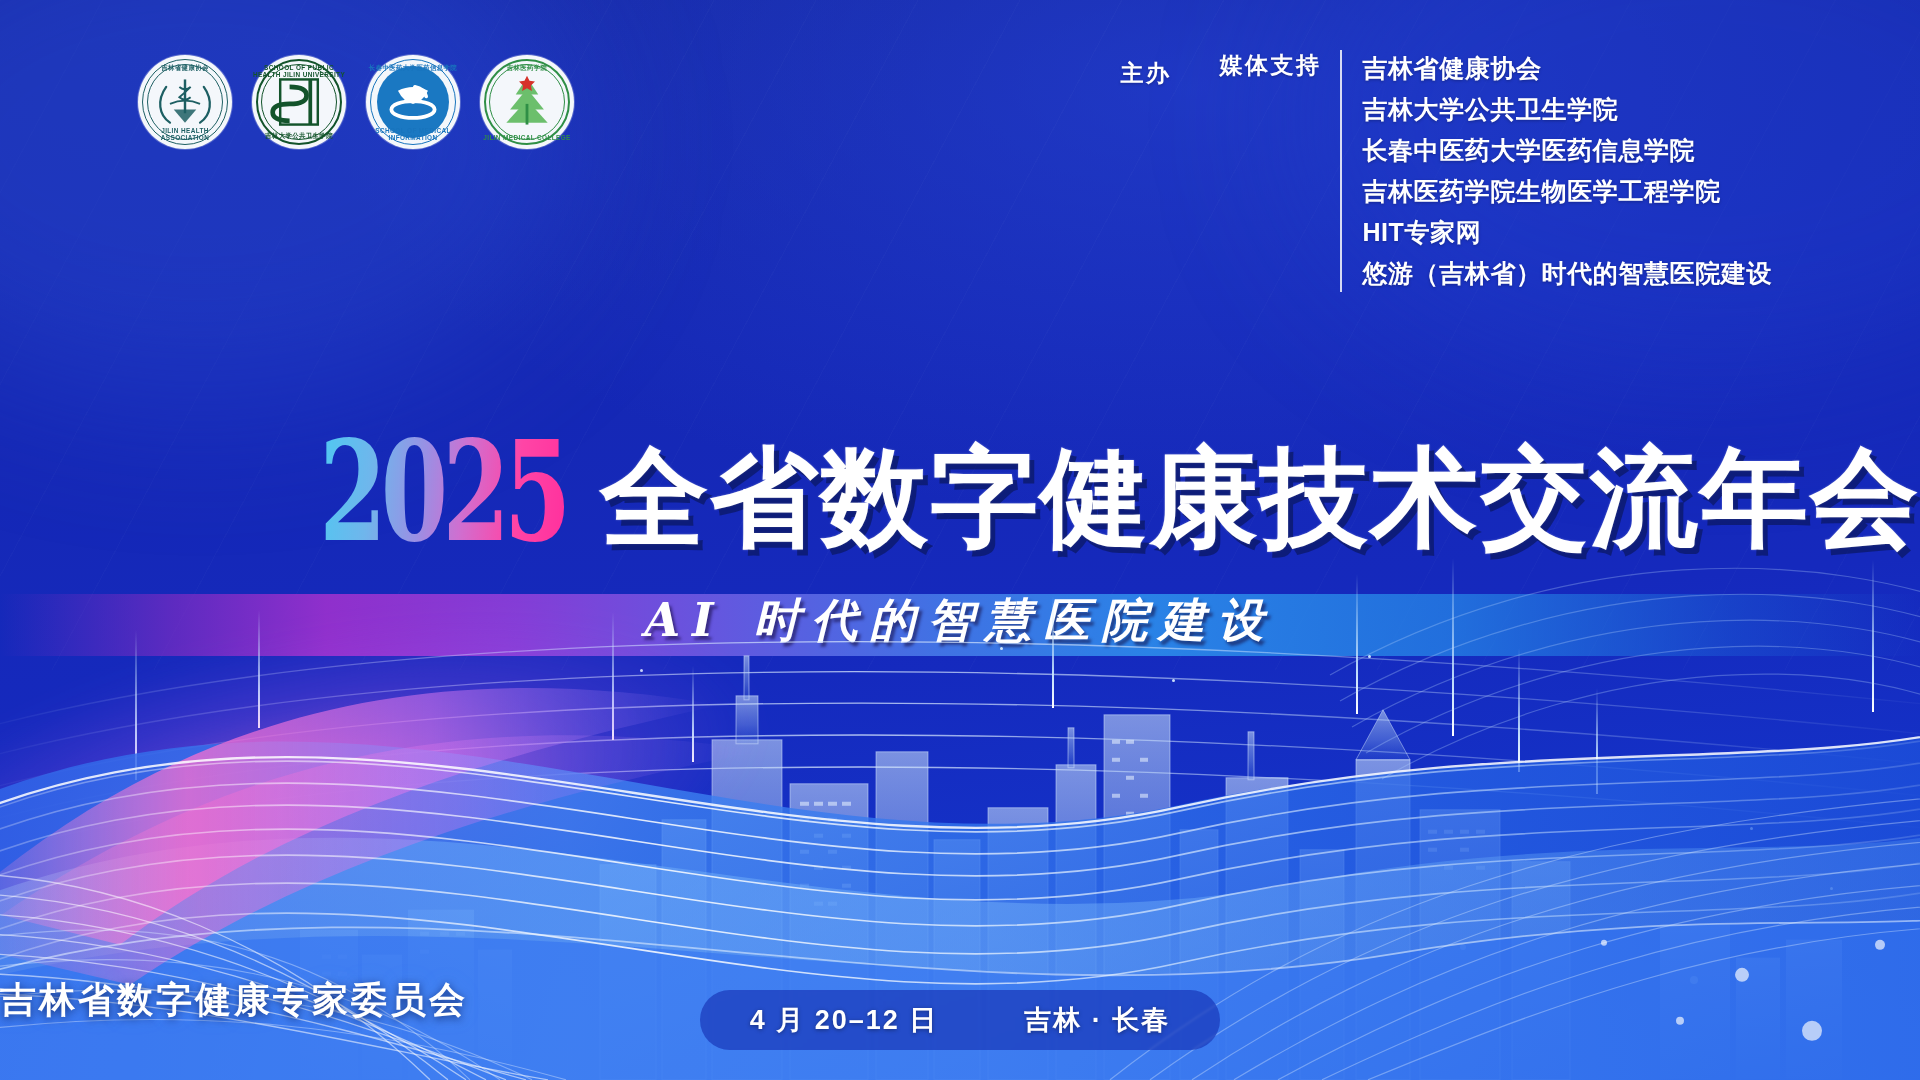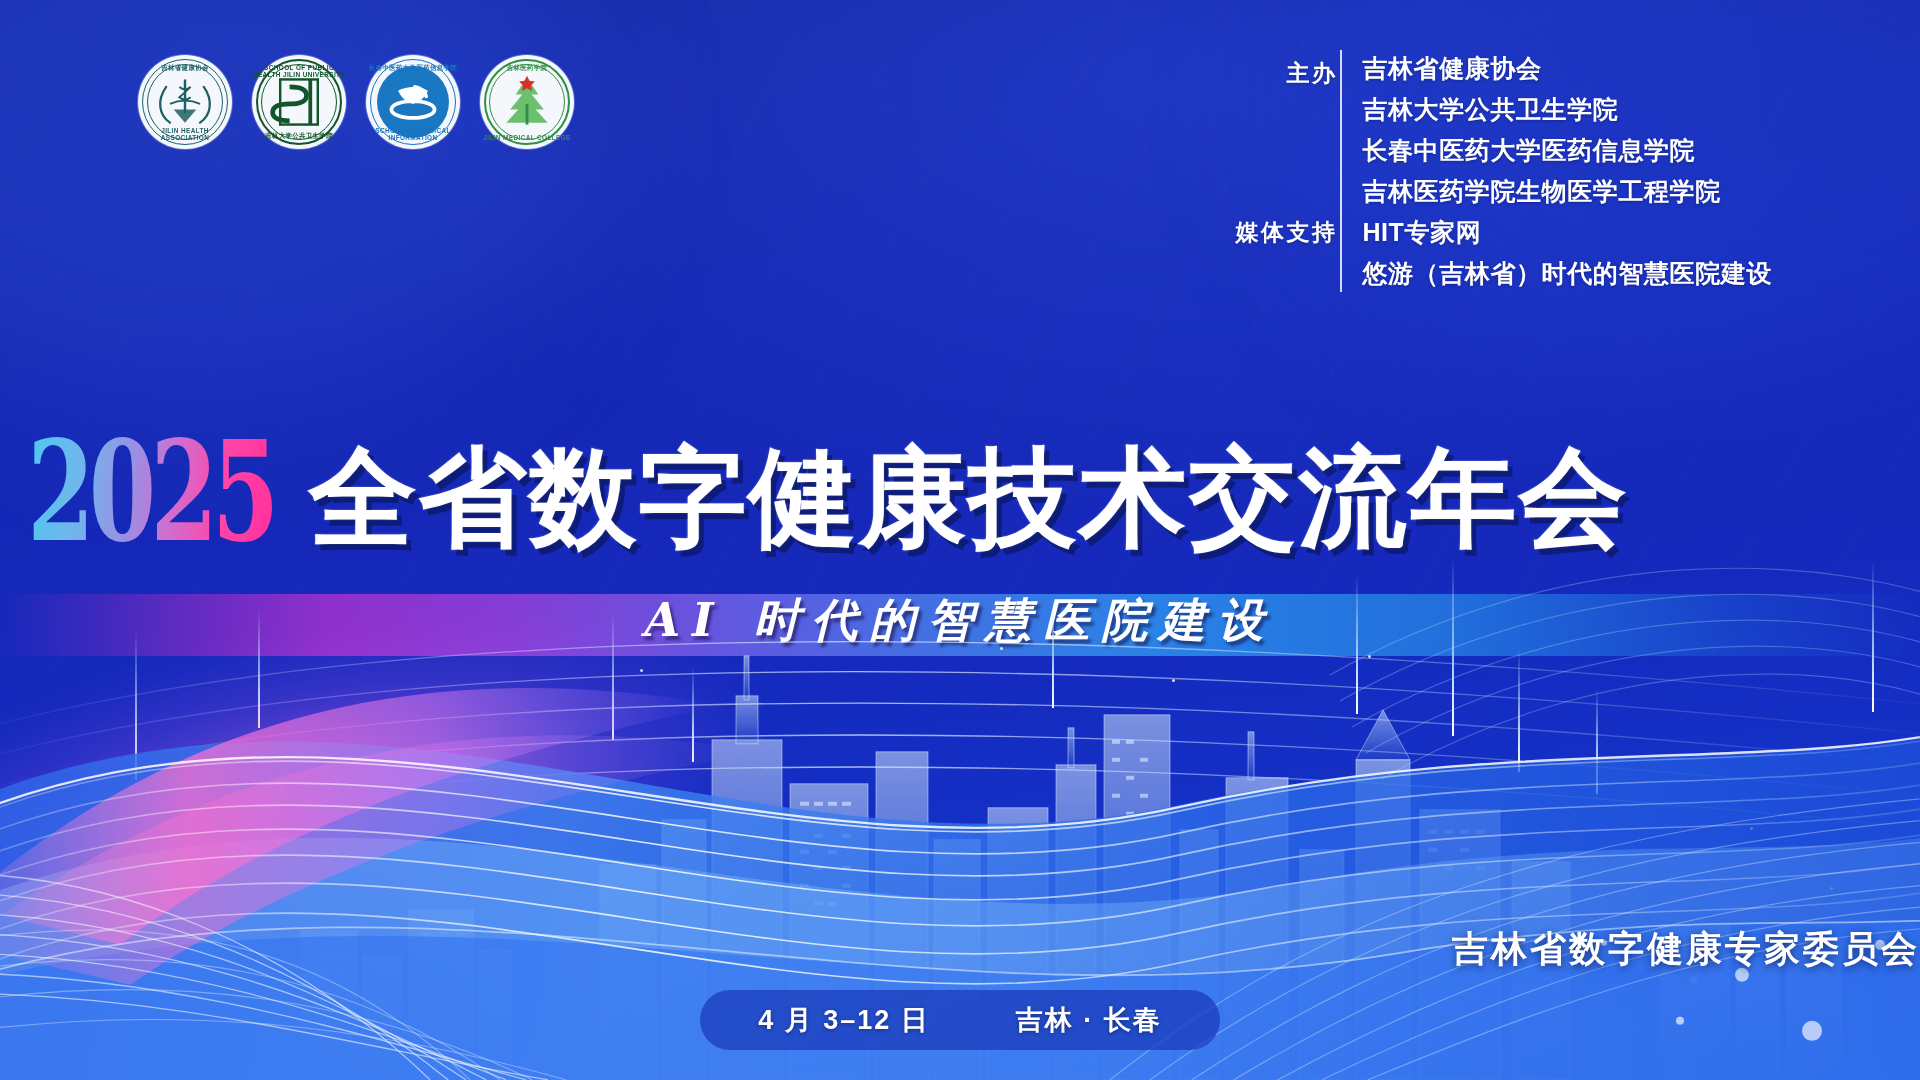--- a/index.html
+++ b/index.html
@@ -52,22 +52,22 @@
   .lg-blue .disc{position:absolute;inset:11px;border-radius:50%;background:#1a78c2;}
   .lg-mint .ring{border:2px solid #2f8f46;}
   .lg-mint .ring2{border:1px solid #2f8f46;}
   .lg-mint{color:#2f8f46;}
 
   
   .sponsors{
     position:absolute;right:148px;top:50px;display:flex;gap:0;color:#ffffff;
     text-shadow:0 1px 3px rgba(0,0,0,.28);
   }
-  .sp-labels{display:flex;flex-direction:column;justify-content:space-between;text-align:right;
-             padding-right:3px;font-size:23px;font-weight:700;letter-spacing:2.5px;}
+  .sp-labels{display:flex;flex-direction:row;justify-content:space-between;text-align:right;
+             padding-right:19px;font-size:23px;font-weight:700;letter-spacing:2.5px;}
   .sp-lab-a{margin-top:8px;}
   .sp-lab-b{margin-bottom:44px;margin-left:48px;}
   .sp-rule{width:2px;background:rgba(255,255,255,.82);}
   .sp-list{padding-left:20px;display:flex;flex-direction:column;gap:4px;}
   .sp-item{font-size:25px;font-weight:700;line-height:1.48;letter-spacing:.6px;white-space:nowrap;}
 
   
   .city{position:absolute;left:0;bottom:0;width:100%;height:62%;pointer-events:none;}
   .beams{position:absolute;left:0;bottom:0;width:100%;height:62%;pointer-events:none;}
   .beam{position:absolute;width:2px;background:linear-gradient(to bottom,rgba(255,255,255,0) 0%,rgba(200,230,255,.95) 70%,rgba(255,255,255,1) 100%);}
@@ -75,21 +75,21 @@
 
   
   .waves{position:absolute;left:0;bottom:0;width:100%;height:56%;pointer-events:none;}
   .glow-l{position:absolute;left:-60px;bottom:120px;width:820px;height:330px;
           background:radial-gradient(ellipse at 45% 50%, rgba(255,120,215,.55) 0%, rgba(190,90,240,.22) 42%, rgba(120,80,255,0) 72%);
           filter:blur(14px);transform:rotate(-11deg);pointer-events:none;}
 
   
   .title-row{
     position:absolute;left:0;right:0;top:438px;display:flex;align-items:flex-end;
-    justify-content:flex-start;gap:6px;
+    justify-content:flex-end;gap:6px;
   }
   .yr{
     font-family:"DejaVu Serif",serif;font-weight:700;font-size:118px;line-height:.92;
     letter-spacing:-7px;transform:scaleX(.82) scaleY(1.18);transform-origin:bottom center;
     background:linear-gradient(100deg,#4ec8f2 0%,#6fb6ec 22%,#9a8fe4 42%,#cf6fd0 58%,#ff45a6 78%,#ff2f9c 100%);
     -webkit-background-clip:text;background-clip:text;color:transparent;
     padding-right:2px;position:relative;top:4px;
   }
   .t-main{
     font-size:108px;font-weight:700;color:#fff;line-height:1;letter-spacing:2px;
@@ -116,21 +116,21 @@
   }
   .sub-text{
     position:absolute;left:0;right:0;top:590px;text-align:center;
     font-family:"DejaVu Serif","Liberation Serif",serif;
     font-size:46px;font-weight:700;font-style:italic;color:#fff;
     letter-spacing:12px;text-shadow:3px 4px 3px rgba(20,10,60,.55);
   }
 
   
   .org{
-    position:absolute;left:0;right:0;top:925px;text-align:right;color:#fff;
+    position:absolute;left:0;right:0;top:976px;text-align:left;color:#fff;
     font-size:36px;font-weight:700;letter-spacing:3px;
     text-shadow:0 2px 8px rgba(6,20,80,.75),0 0 18px rgba(90,160,255,.35);
   }
   .pill{
     position:absolute;left:50%;top:990px;transform:translateX(-50%);
     width:520px;height:60px;border-radius:34px;
     background:rgba(14,36,170,.55);
     display:flex;align-items:center;justify-content:center;gap:86px;
     color:#fff;font-size:27px;font-weight:700;letter-spacing:2px;
     text-shadow:0 1px 4px rgba(0,0,0,.4);
@@ -447,17 +447,17 @@
       <circle cx="1812" cy="556" r="10"></circle>
       <circle cx="1680" cy="546" r="4"></circle>
       <circle cx="1880" cy="470" r="5"></circle>
       <circle cx="1604" cy="468" r="3"></circle>
     </g>
   </svg>
 
   <div class="org">吉林省数字健康专家委员会</div>
 
   <div class="pill">
-    <span>4 月 3–12 日</span>
+    <span>4 月 20–12 日</span>
     <span>吉林 · 长春</span>
   </div>
 
 </div>
 
 </body></html>

